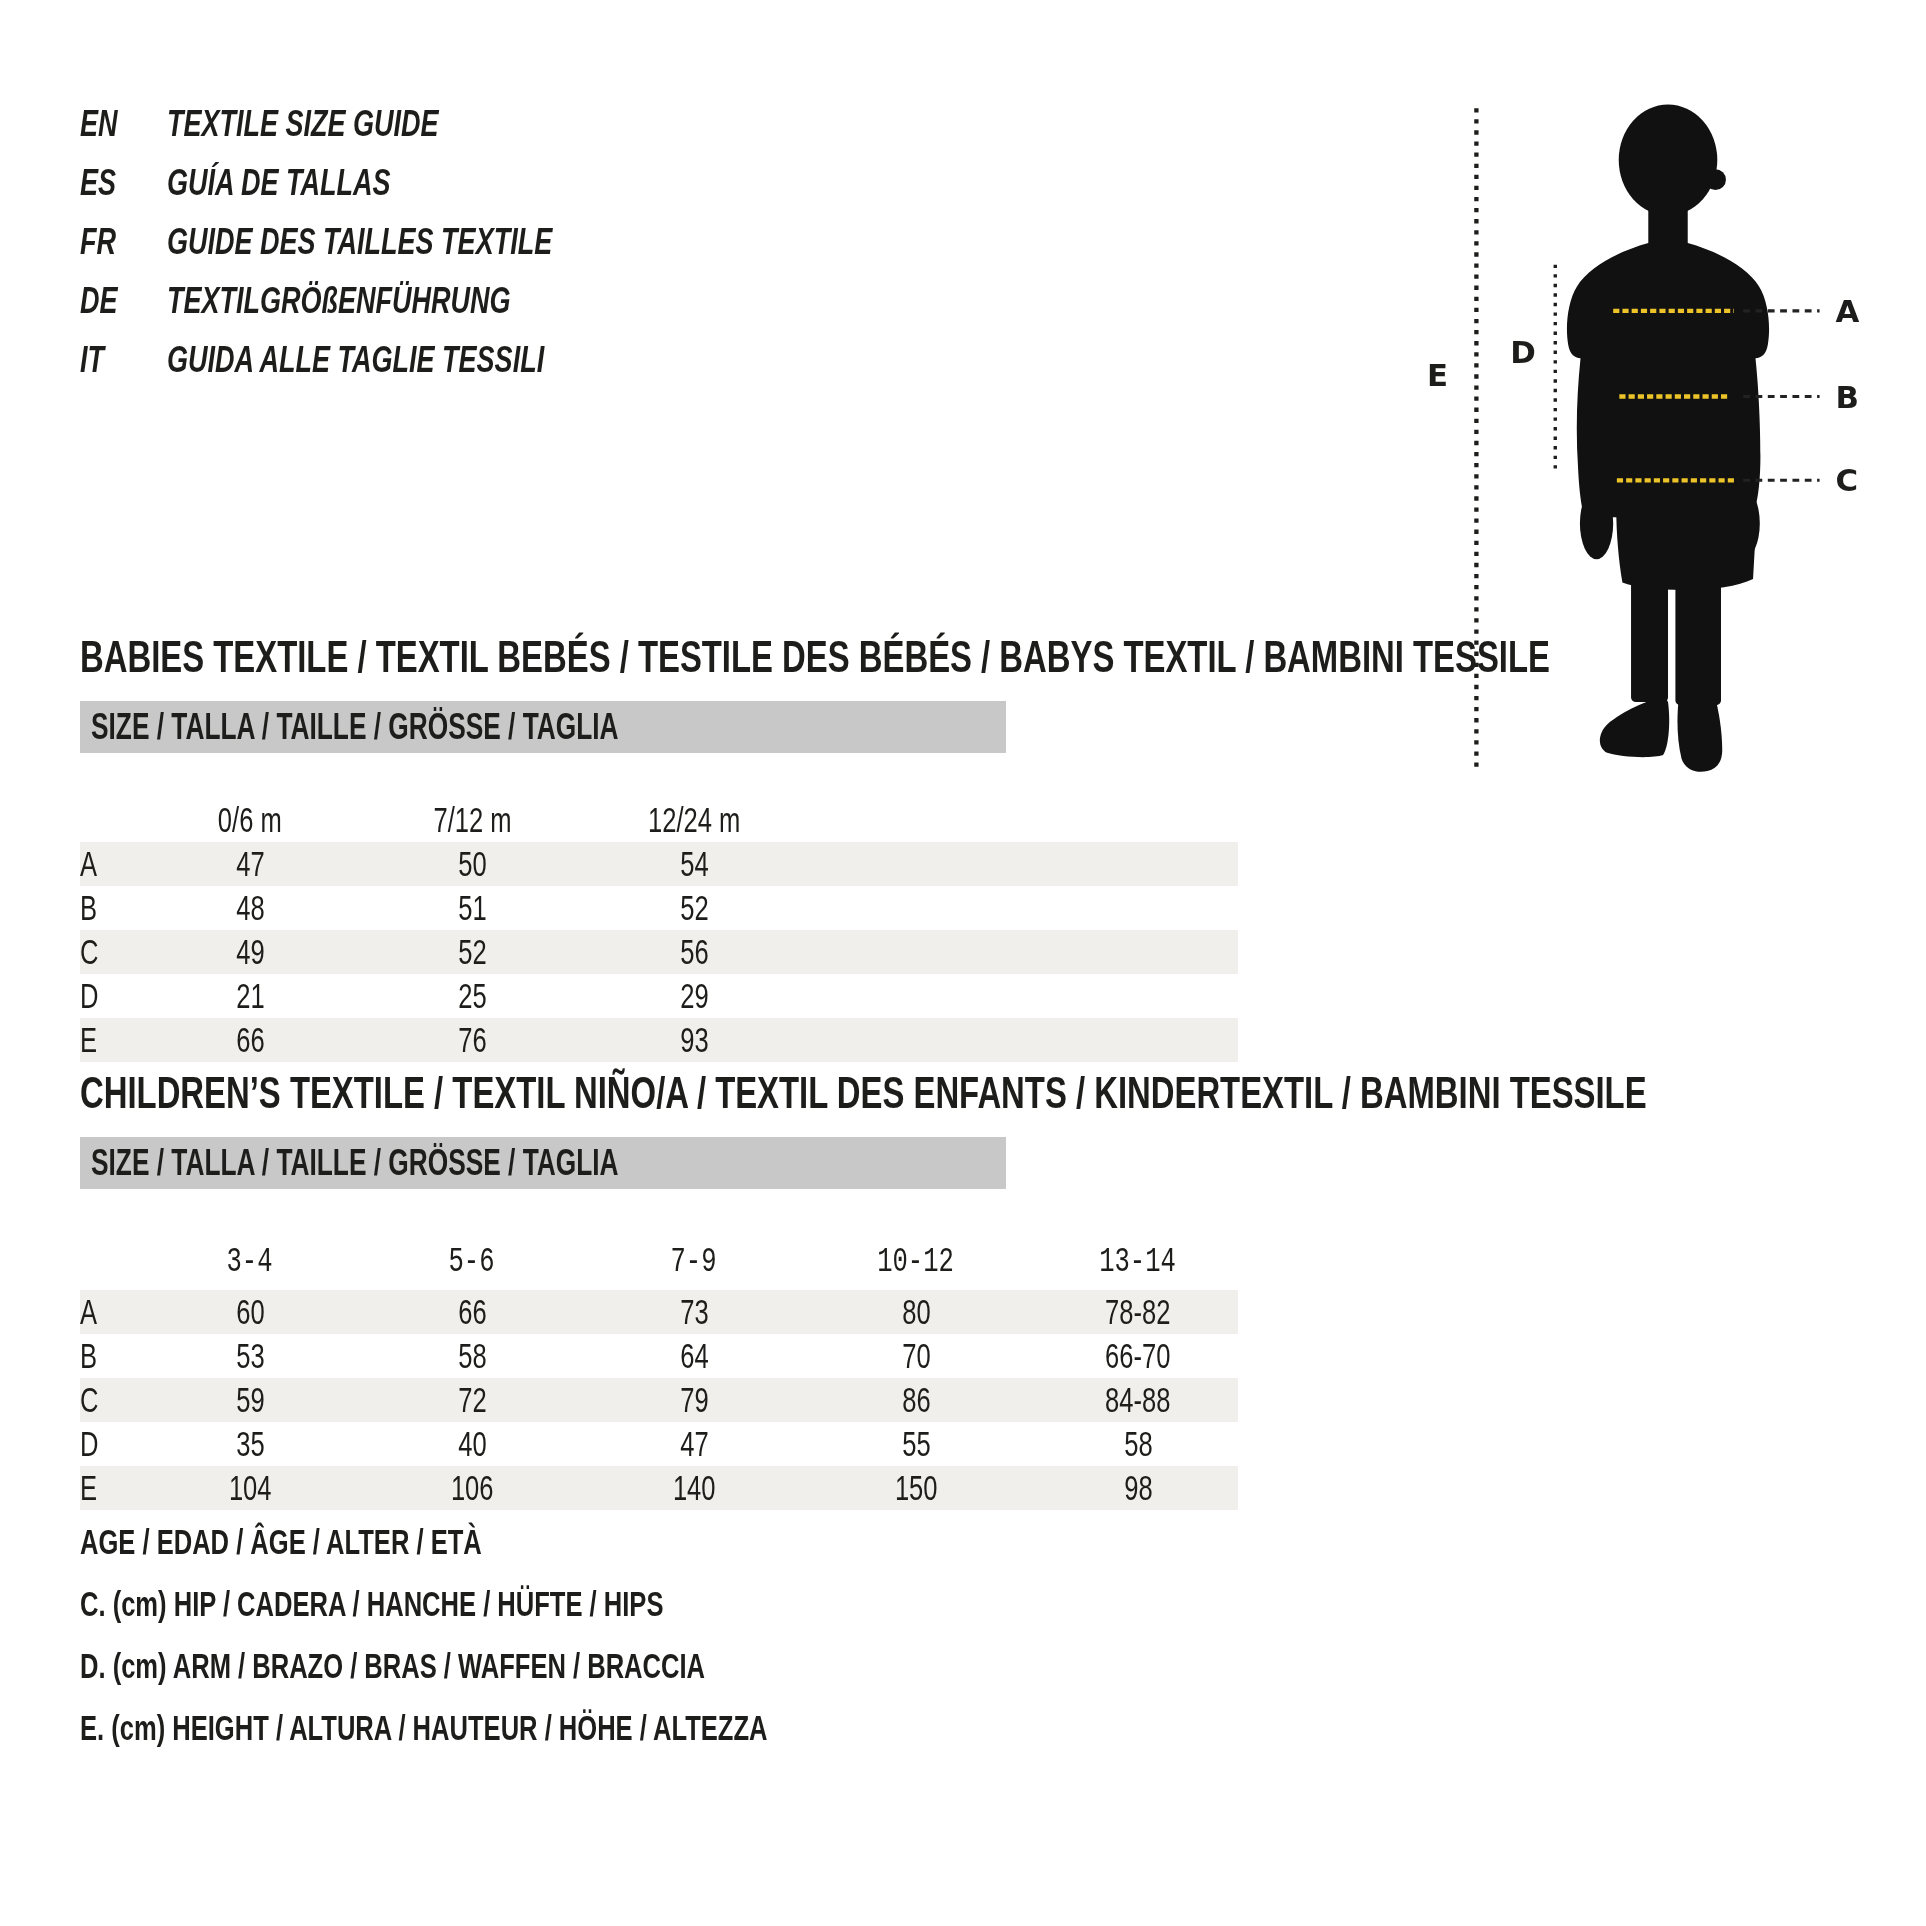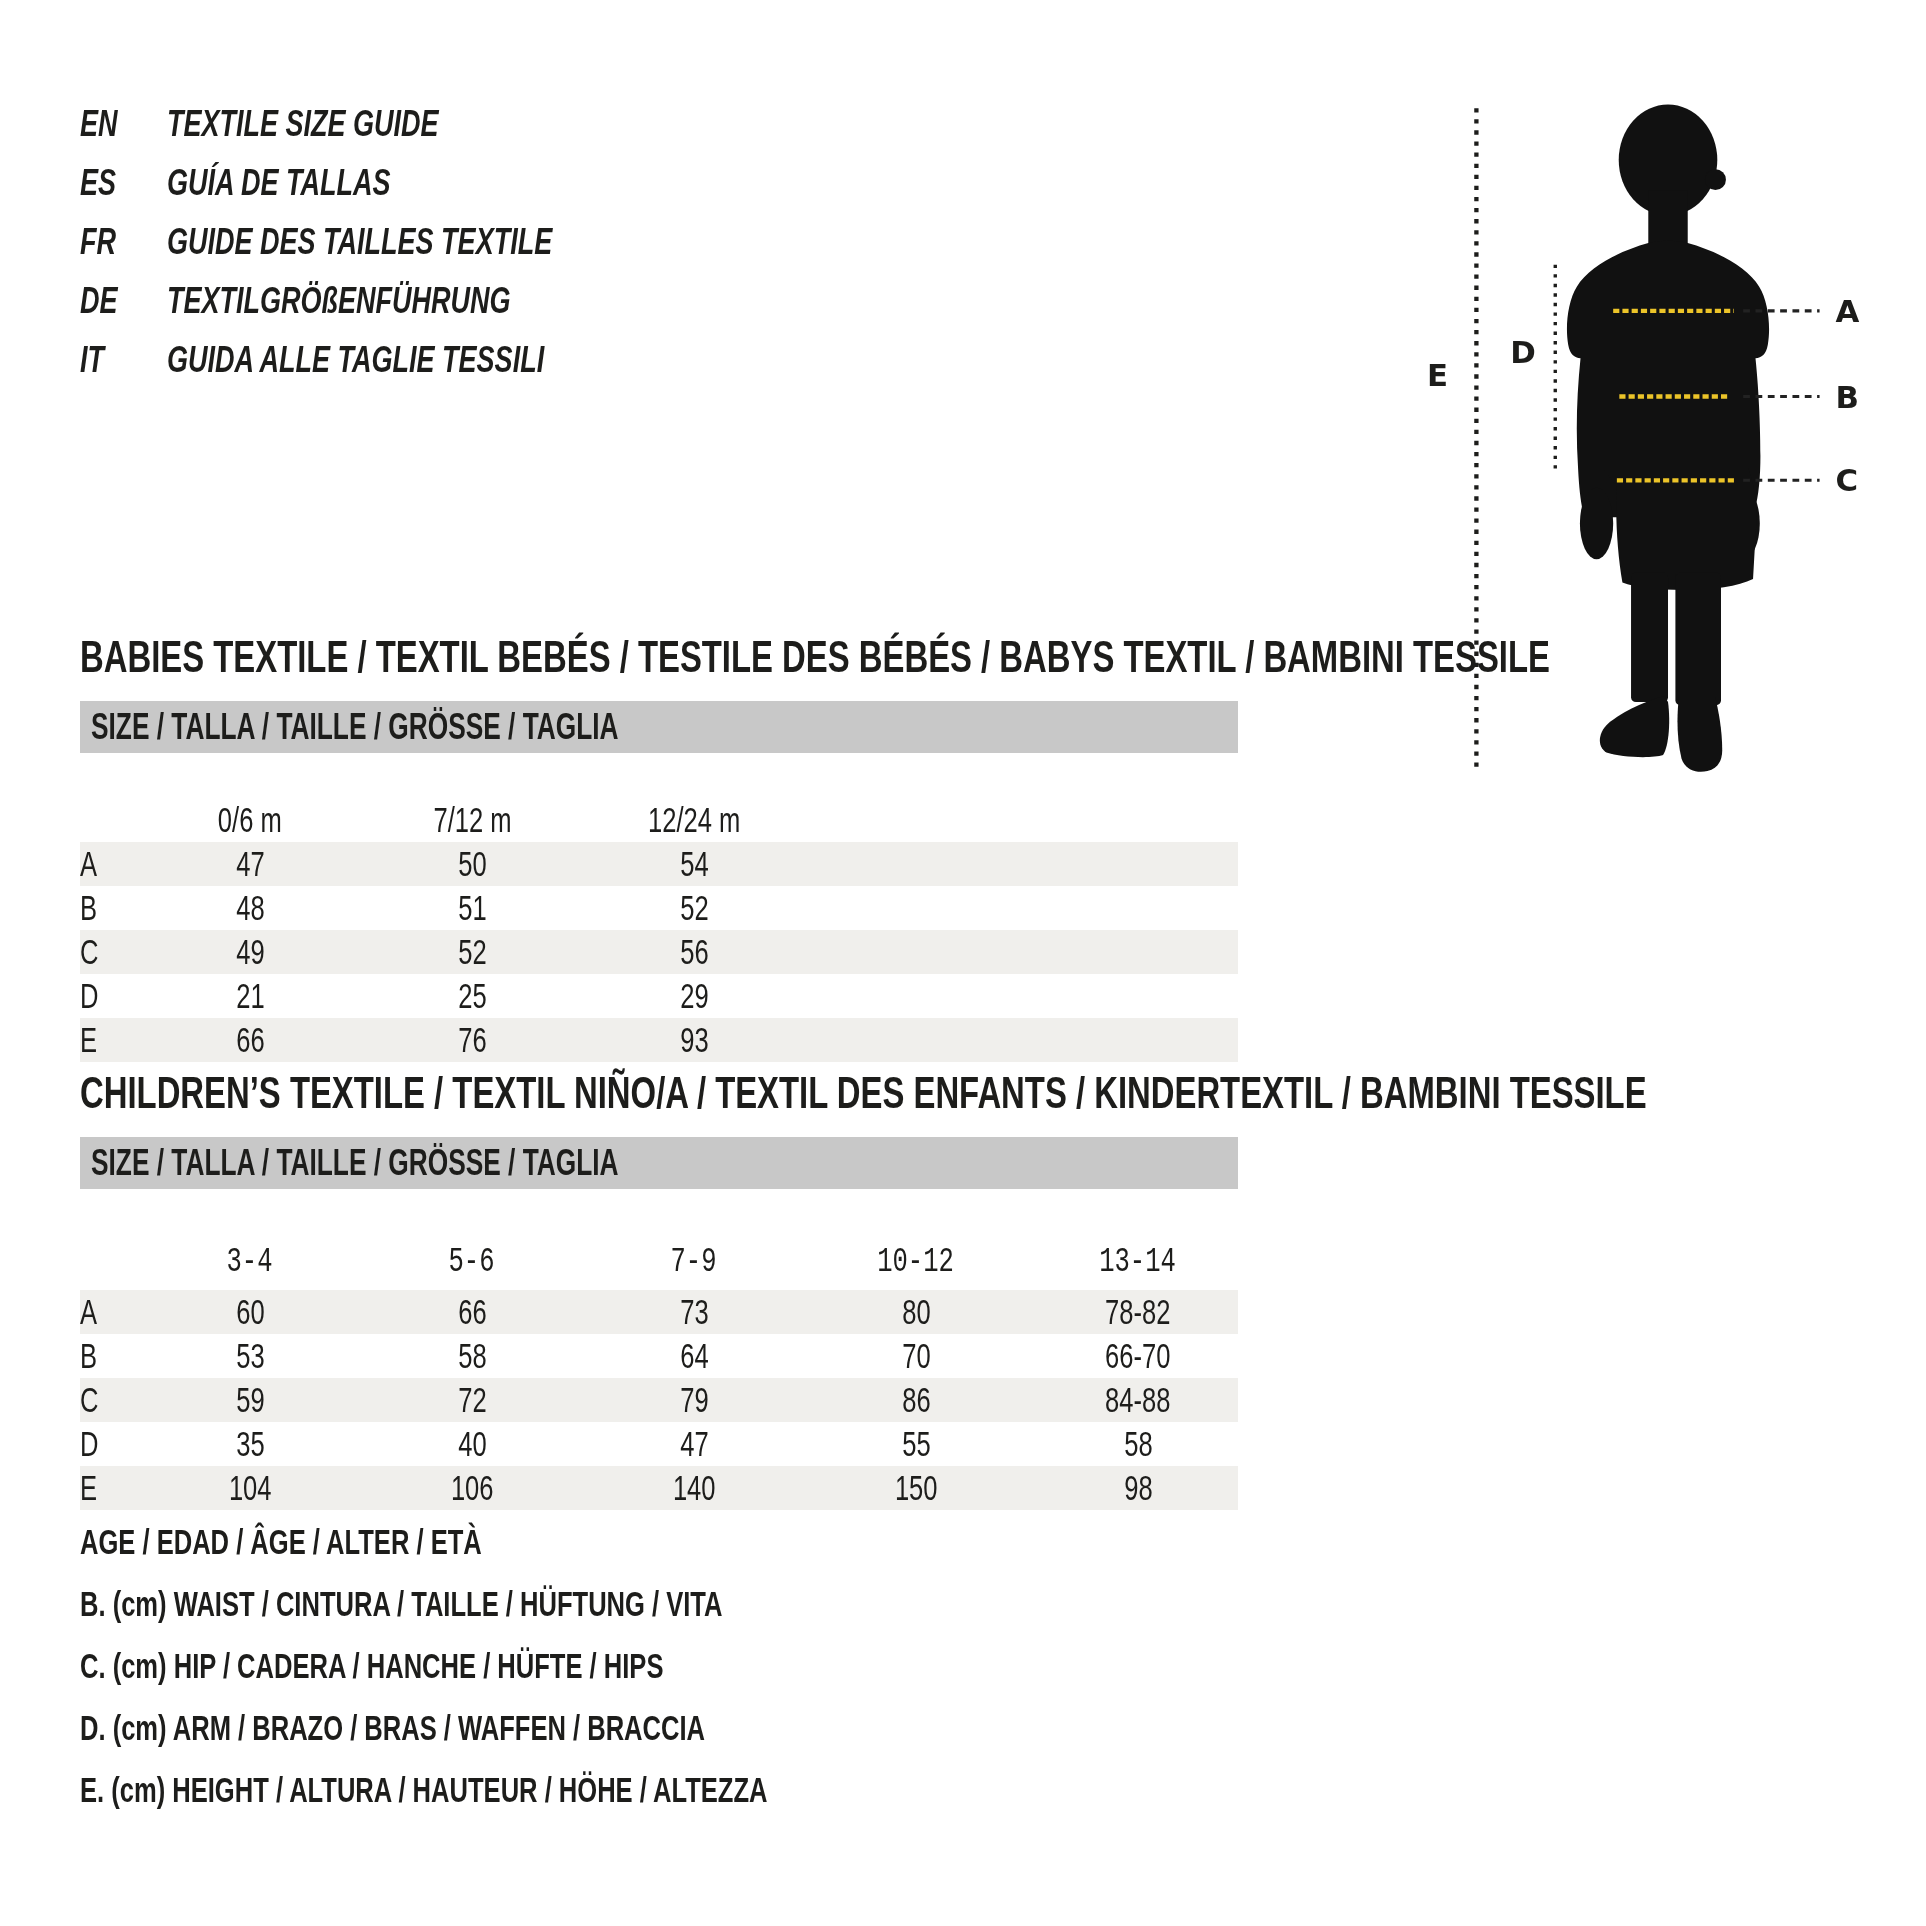--- a/index.html
+++ b/index.html
@@ -13,21 +13,21 @@
   .cond{display:inline-block;transform:scaleX(.73);transform-origin:0 50%;white-space:nowrap;}
   .cond-c{display:inline-block;transform:scaleX(.73);transform-origin:50% 50%;white-space:nowrap;}
 
   
   .lang-block{position:absolute;left:80px;top:94px;}
   .lang-row{display:flex;height:59px;align-items:center;font-size:37px;font-weight:700;font-style:italic;}
   .lang-code{flex:0 0 87px;}
   
   .section-title{position:absolute;left:80px;font-size:45px;font-weight:700;height:44px;line-height:44px;}
   
-  .size-bar{position:absolute;left:80px;width:1158px;height:52px;background:#c8c8c8;
+  .size-bar{position:absolute;left:80px;width:926px;height:52px;background:#c8c8c8;
     display:flex;align-items:center;padding-left:11px;box-sizing:border-box;
     font-size:36px;font-weight:700;}
   
   .grid{position:absolute;left:80px;width:1158px;margin-top:44px;}
   .trow{display:grid;align-items:center;}
   .babies-cols{grid-template-columns:59px 222px 222px 222px;}
   .children-cols{grid-template-columns:59px 222px 222px 222px 222px 222px;}
   .hdr-row{height:45px;}
   .data-row{height:44px;}
   .stripe{background:#f0efec;}
@@ -229,23 +229,20 @@
     <div class="cell"><span class="cond-c">150</span></div>
     <div class="cell"><span class="cond-c">98</span></div>
   </div>
 </div>
 
 <div class="legend">
   <div class="legend-row">
       <span class="cond">AGE / EDAD / ÂGE / ALTER / ETÀ</span>
     </div>
   <div class="legend-row">
-      <span class="cond">B. (cm) WAIST / CINTURA / TAILLE / HÜFTUNG / VITA</span>
-    </div>
-  <div class="legend-row">
       <span class="cond">C. (cm) HIP / CADERA / HANCHE / HÜFTE / HIPS</span>
     </div>
   <div class="legend-row">
       <span class="cond">D. (cm) ARM / BRAZO / BRAS / WAFFEN / BRACCIA</span>
     </div>
   <div class="legend-row">
       <span class="cond">E. (cm) HEIGHT / ALTURA / HAUTEUR / HÖHE / ALTEZZA</span>
     </div>
 </div>
 

